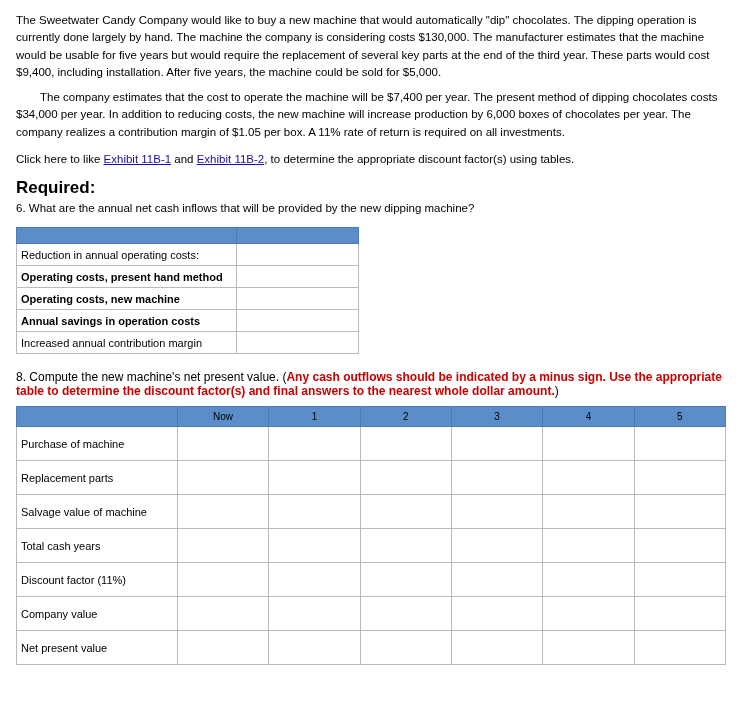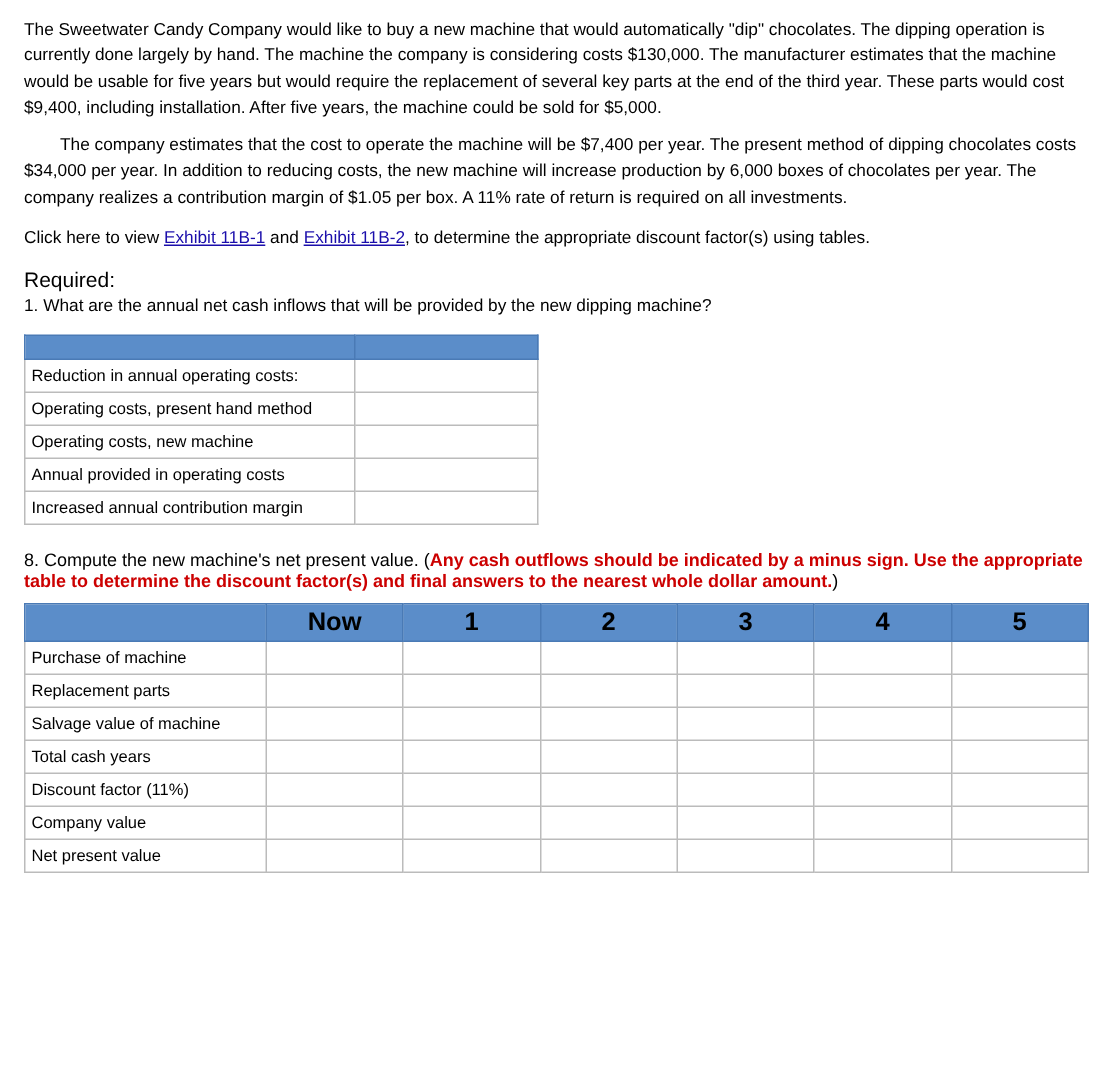--- a/index.html
+++ b/index.html
@@ -31,22 +31,22 @@
     }
     .link-text {
       color: #1a0dab;
       text-decoration: underline;
       cursor: pointer;
     }
     .required-section {
       margin-bottom: 10px;
     }
     .required-label {
-      font-weight: normal;
-      font-size: 14px;
+      font-weight: bold;
+      font-size: 17px;
     }
     .question-text {
       font-size: 11.5px;
       margin-top: 2px;
       line-height: 1.5;
     }
     
     .table1-container {
       margin: 8px 0 16px 0;
       width: 343px;
@@ -67,54 +67,55 @@
       height: 22px;
     }
     .table1 tbody tr td.label-cell {
       width: 230px;
     }
     .table1 tbody tr td.input-cell {
       width: 130px;
       background: #fff;
     }
     .table1 tbody tr td.sub-label {
+      font-weight: bold;
     }
     .red-bold {
       color: #c00;
       font-weight: bold;
     }
     .table2-container {
       margin-top: 8px;
       width: 710px;
     }
     .table2 {
       width: 100%;
       border-collapse: collapse;
     }
     .table2 thead tr th {
       background-color: #5b8dc9;
       border: 1px solid #4a7ab5;
       text-align: center;
-      font-size: 17px;
+      font-size: 10px;
       padding: 2px;
       height: 20px;
       color: #000;
-      font-weight: bold;
+      font-weight: normal;
     }
     .table2 thead tr th.empty-header {
       width: 155px;
     }
     .table2 thead tr th.col-header {
       width: 88px;
     }
     .table2 tbody tr td {
       border: 1px solid #bbb;
       padding: 2px 4px;
       font-size: 11px;
-      height: 22px;
+      height: 34px;
     }
     .table2 tbody tr td.row-label {
       width: 155px;
       background: #fff;
     }
     .table2 tbody tr td.data-cell {
       width: 88px;
       background: #fff;
       text-align: center;
     }
@@ -128,26 +129,26 @@
   </style>
 </head>
 <body>
 
 <div class="intro-text">
   <p>The Sweetwater Candy Company would like to buy a new machine that would automatically "dip" chocolates. The dipping operation is currently done largely by hand. The machine the company is considering costs $130,000. The manufacturer estimates that the machine would be usable for five years but would require the replacement of several key parts at the end of the third year. These parts would cost $9,400, including installation. After five years, the machine could be sold for $5,000.</p>
   <p class="indented">The company estimates that the cost to operate the machine will be $7,400 per year. The present method of dipping chocolates costs $34,000 per year. In addition to reducing costs, the new machine will increase production by 6,000 boxes of chocolates per year. The company realizes a contribution margin of $1.05 per box. A 11% rate of return is required on all investments.</p>
 </div>
 
 <div class="link-line">
-  <span>Click here to view </span><span class="link-text">Exhibit 11B-1</span><span> and </span><span class="link-text">Exhibit 11B-2</span><span>, to determine the appropriate discount factor(s) using tables.</span>
+  <span>Click here to like </span><span class="link-text">Exhibit 11B-1</span><span> and </span><span class="link-text">Exhibit 11B-2</span><span>, to determine the appropriate discount factor(s) using tables.</span>
 </div>
 
 <div class="required-section">
   <div class="required-label">Required:</div>
-  <div class="question-text">1. What are the annual net cash inflows that will be provided by the new dipping machine?</div>
+  <div class="question-text">6. What are the annual net cash inflows that will be provided by the new dipping machine?</div>
 </div>
 
 <div class="table1-container">
   <table class="table1">
     <thead>
       <tr>
         <th></th>
         <th></th>
       </tr>
     </thead>
@@ -158,21 +159,21 @@
         </tr>
         <tr>
           <td class="label-cell sub-label">Operating costs, present hand method</td>
           <td class="input-cell"><input type="text" style=""></td>
         </tr>
         <tr>
           <td class="label-cell sub-label">Operating costs, new machine</td>
           <td class="input-cell"><input type="text" style=""></td>
         </tr>
         <tr>
-          <td class="label-cell sub-label">Annual provided in operating costs</td>
+          <td class="label-cell sub-label">Annual savings in operation costs</td>
           <td class="input-cell"><input type="text" style=""></td>
         </tr>
         <tr>
           <td class="label-cell">Increased annual contribution margin</td>
           <td class="input-cell"><input type="text" style=""></td>
         </tr>
       </tbody>
   </table>
 </div>
 

